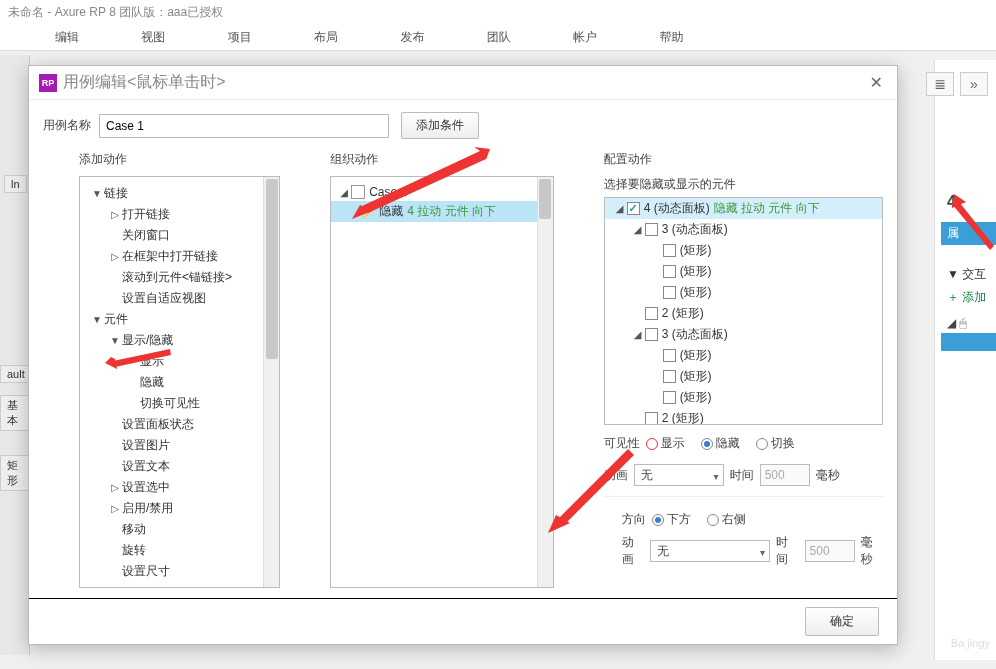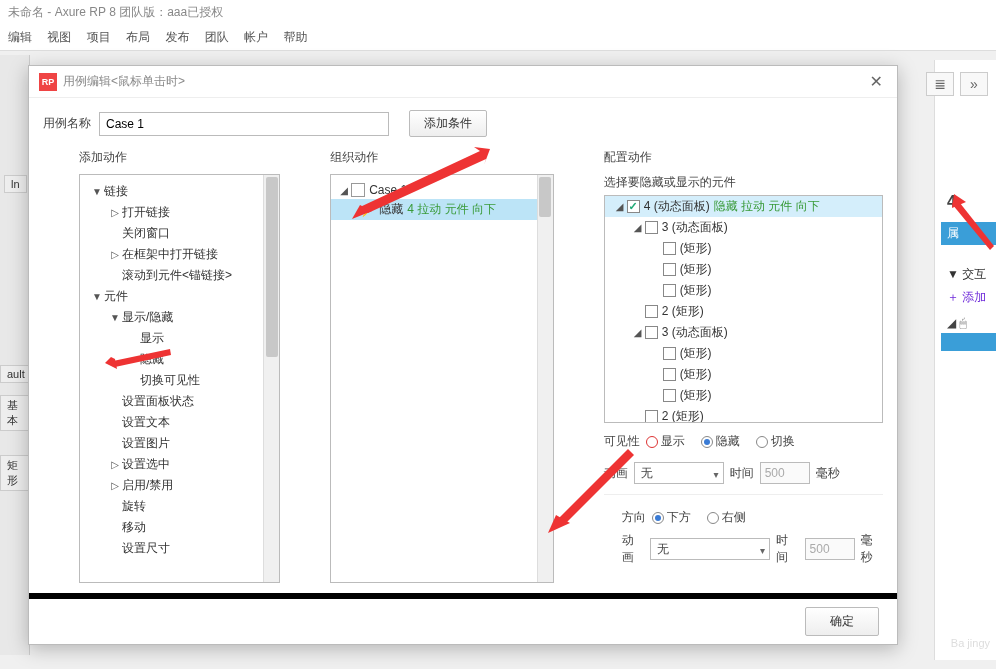--- a/index.html
+++ b/index.html
@@ -1,33 +1,33 @@
 <!DOCTYPE html>
 <html><head>
 <meta charset="utf-8">
 <style>
 * { box-sizing: border-box; margin: 0; padding: 0; font-family: "Microsoft YaHei", Arial, sans-serif; font-size: 12px; }
 body { background: #f0f0f0; width: 996px; height: 669px; overflow: hidden; position: relative; }
 .title-bar { background: #fff; padding: 4px 8px; color: #888; font-size: 12px; }
 .menu-bar { background: #fff; padding: 4px 8px; color: #555; border-bottom: 1px solid #ddd; }
-.menu-bar span { margin-right: 12px; cursor: pointer; }
+.menu-bar span { margin-right: 12px; cursor: pointer; margin-left: 47px; }
 .bg-panel-left { position: absolute; left: 0; top: 55px; width: 30px; height: 600px; background: #e8e8e8; border-right: 1px solid #ccc; }
 .bg-tab { background: #eee; border: 1px solid #ccc; padding: 2px 6px; font-size: 11px; color: #333; position: absolute; }
 
 .dialog { position: absolute; left: 28px; top: 65px; width: 870px; height: 580px; background: #fff; border: 1px solid #bbb; box-shadow: 0 4px 18px rgba(0,0,0,0.25); display: flex; flex-direction: column; }
 .dlg-header { display: flex; align-items: center; padding: 6px 10px; border-bottom: 1px solid #eee; }
-.dlg-icon { width: 18px; height: 18px; background: #ef4444; color: #fff; font-size: 9px; display: flex; align-items: center; justify-content: center; font-weight: bold; margin-right: 6px; }
-.dlg-title { color: #888; font-size: 12px; flex: 1; }
+.dlg-icon { width: 18px; height: 18px; background: #a21caf; color: #fff; font-size: 9px; display: flex; align-items: center; justify-content: center; font-weight: bold; margin-right: 6px; }
+.dlg-title { color: #888; font-size: 16px; flex: 1; }
 .dlg-close { color: #666; font-size: 16px; cursor: pointer; padding: 0 4px; }
 
 .dlg-row1 { display: flex; align-items: center; padding: 12px 14px 8px; gap: 8px; }
 .dlg-row1 label { color: #444; }
 .case-input { width: 290px; height: 24px; border: 1px solid #bbb; padding: 2px 6px; }
 .btn { border: 1px solid #bbb; background: linear-gradient(#fff,#eee); padding: 4px 14px; cursor: pointer; color: #333; border-radius: 2px; }
-.btn-primary { margin-left: 12px; }
+.btn-primary { margin-left: 4px; }
 
 .dlg-columns { display: flex; flex: 1; padding: 0 14px 10px; gap: 14px; overflow: hidden; }
 .col { flex: 1; display: flex; flex-direction: column; padding-left: 36px; }
 .col-title { color: #444; padding: 4px 0; margin-bottom: 4px; }
 .tree-box { flex: 1; border: 1px solid #bbb; background: #fff; overflow-y: auto; padding: 6px 0; position: relative; }
 .scrollbar-fake { position: absolute; right: 0; top: 0; width: 16px; height: 100%; background: #f0f0f0; border-left: 1px solid #ddd; }
 .scroll-thumb { width: 12px; margin: 2px auto 0; background: #c8c8c8; border-radius: 2px; }
 
 .tree-row { display: flex; align-items: center; padding: 2px 4px; color: #333; cursor: pointer; white-space: nowrap; }
 .exp { display: inline-block; width: 10px; text-align: center; color: #555; margin-right: 2px; font-size: 10px; }
@@ -47,21 +47,21 @@
 .wt-row.hl { background: #d4eefb; }
 .wt-green { color: #3a9b3a; margin-left: 4px; }
 .radio { display: inline-flex; align-items: center; gap: 3px; margin-right: 10px; }
 .radio-dot { width: 12px; height: 12px; border: 1px solid #888; border-radius: 50%; display: inline-block; position: relative; }
 .radio-dot.on::after { content: ""; position: absolute; width: 6px; height: 6px; background: #3a7bd5; border-radius: 50%; left: 2px; top: 2px; }
 .radio-dot.red-ring { border-color: #d33; }
 .sel { border: 1px solid #bbb; height: 22px; padding: 0 18px 0 6px; background: #fff; position: relative; display: inline-block; min-width: 90px; color: #444; line-height: 20px; }
 .sel::after { content: "▾"; position: absolute; right: 4px; top: 2px; color: #666; font-size: 10px; }
 .num-input { width: 50px; height: 22px; border: 1px solid #bbb; padding: 0 4px; color: #aaa; }
 .pull-section { border-top: 1px solid #eee; padding-top: 8px; margin-top: 4px; }
-.dlg-footer { padding: 8px 18px; text-align: right; border-top: 6px solid #000000; }
+.dlg-footer { padding: 8px 18px; text-align: right; border-top: 1px solid #000000; }
 
 .arrow { position: absolute; pointer-events: none; }
 .arrow-red { fill: #e33; }
 
 .right-strip { position: absolute; right: 0; top: 60px; width: 62px; height: 600px; background: #fff; border-left: 1px solid #ddd; }
 .right-toolbar-btns { position: absolute; right: 8px; top: 72px; display: flex; gap: 6px; }
 .tbtn { width: 28px; height: 24px; border: 1px solid #ccc; background: #f8f8f8; display: flex; align-items: center; justify-content: center; color: #666; font-size: 14px; }
 .right-panel-item { padding: 3px 6px; color: #444; font-size: 12px; }
 .right-panel-item.blue { background: #3a9ed8; color: #fff; }
 .cloud-mark { position: absolute; right: 6px; bottom: 20px; color: #ddd; font-size: 11px; }
@@ -86,21 +86,21 @@
   <div class="bg-tab" style="left:0; top:310px;">ault</div>
   <div class="bg-tab" style="left:0; top:340px;">基本</div>
   <div class="bg-tab" style="left:0; top:400px;">矩形</div>
 </div>
 
 <div class="right-strip">
   <div style="padding:130px 0 0 6px;">
     <div class="right-panel-item" style="font-size:16px; font-weight:bold;">4</div>
     <div class="right-panel-item blue" style="margin-top:8px;">属</div>
     <div class="right-panel-item" style="margin-top:18px; color:#333;">▼ <span>交互</span></div>
-    <div class="right-panel-item" style="color:#6d28d9;">＋ <span>添加</span></div>
+    <div class="right-panel-item" style="color:#15803d;">＋ <span>添加</span></div>
     <div class="right-panel-item" style="margin-top:4px;">◢ 🖱</div>
     <div class="right-panel-item blue" style="height:18px;"></div>
   </div>
 </div>
 <div class="right-toolbar-btns">
   <div class="tbtn">≣</div>
   <div class="tbtn">»</div>
 </div>
 
 <div class="dialog">
@@ -140,20 +140,25 @@
             <span class="indent" style="width:26px"></span>
             <span class="exp">▷</span>
             <span>在框架中打开链接</span>
           </div>
           <div class="tree-row">
             <span class="indent" style="width:26px"></span>
             <span class="exp"></span>
             <span>滚动到元件&lt;锚链接&gt;</span>
           </div>
           <div class="tree-row">
+            <span class="indent" style="width:26px"></span>
+            <span class="exp"></span>
+            <span>设置自适应视图</span>
+          </div>
+          <div class="tree-row">
             <span class="indent" style="width:8px"></span>
             <span class="exp">▼</span>
             <span>元件</span>
           </div>
           <div class="tree-row">
             <span class="indent" style="width:26px"></span>
             <span class="exp">▼</span>
             <span>显示/隐藏</span>
           </div>
           <div class="tree-row">
@@ -172,46 +177,46 @@
             <span>切换可见性</span>
           </div>
           <div class="tree-row">
             <span class="indent" style="width:26px"></span>
             <span class="exp"></span>
             <span>设置面板状态</span>
           </div>
           <div class="tree-row">
             <span class="indent" style="width:26px"></span>
             <span class="exp"></span>
+            <span>设置图片</span>
+          </div>
+          <div class="tree-row">
+            <span class="indent" style="width:26px"></span>
+            <span class="exp"></span>
             <span>设置文本</span>
-          </div>
-          <div class="tree-row">
-            <span class="indent" style="width:26px"></span>
-            <span class="exp"></span>
-            <span>设置图片</span>
           </div>
           <div class="tree-row">
             <span class="indent" style="width:26px"></span>
             <span class="exp">▷</span>
             <span>设置选中</span>
           </div>
           <div class="tree-row">
             <span class="indent" style="width:26px"></span>
             <span class="exp">▷</span>
             <span>启用/禁用</span>
           </div>
           <div class="tree-row">
             <span class="indent" style="width:26px"></span>
             <span class="exp"></span>
+            <span>移动</span>
+          </div>
+          <div class="tree-row">
+            <span class="indent" style="width:26px"></span>
+            <span class="exp"></span>
             <span>旋转</span>
-          </div>
-          <div class="tree-row">
-            <span class="indent" style="width:26px"></span>
-            <span class="exp"></span>
-            <span>移动</span>
           </div>
           <div class="tree-row">
             <span class="indent" style="width:26px"></span>
             <span class="exp"></span>
             <span>设置尺寸</span>
           </div>
           <div class="scrollbar-fake">
             <div class="scroll-thumb" style="height:180px;"></div>
           </div>
       </div>

